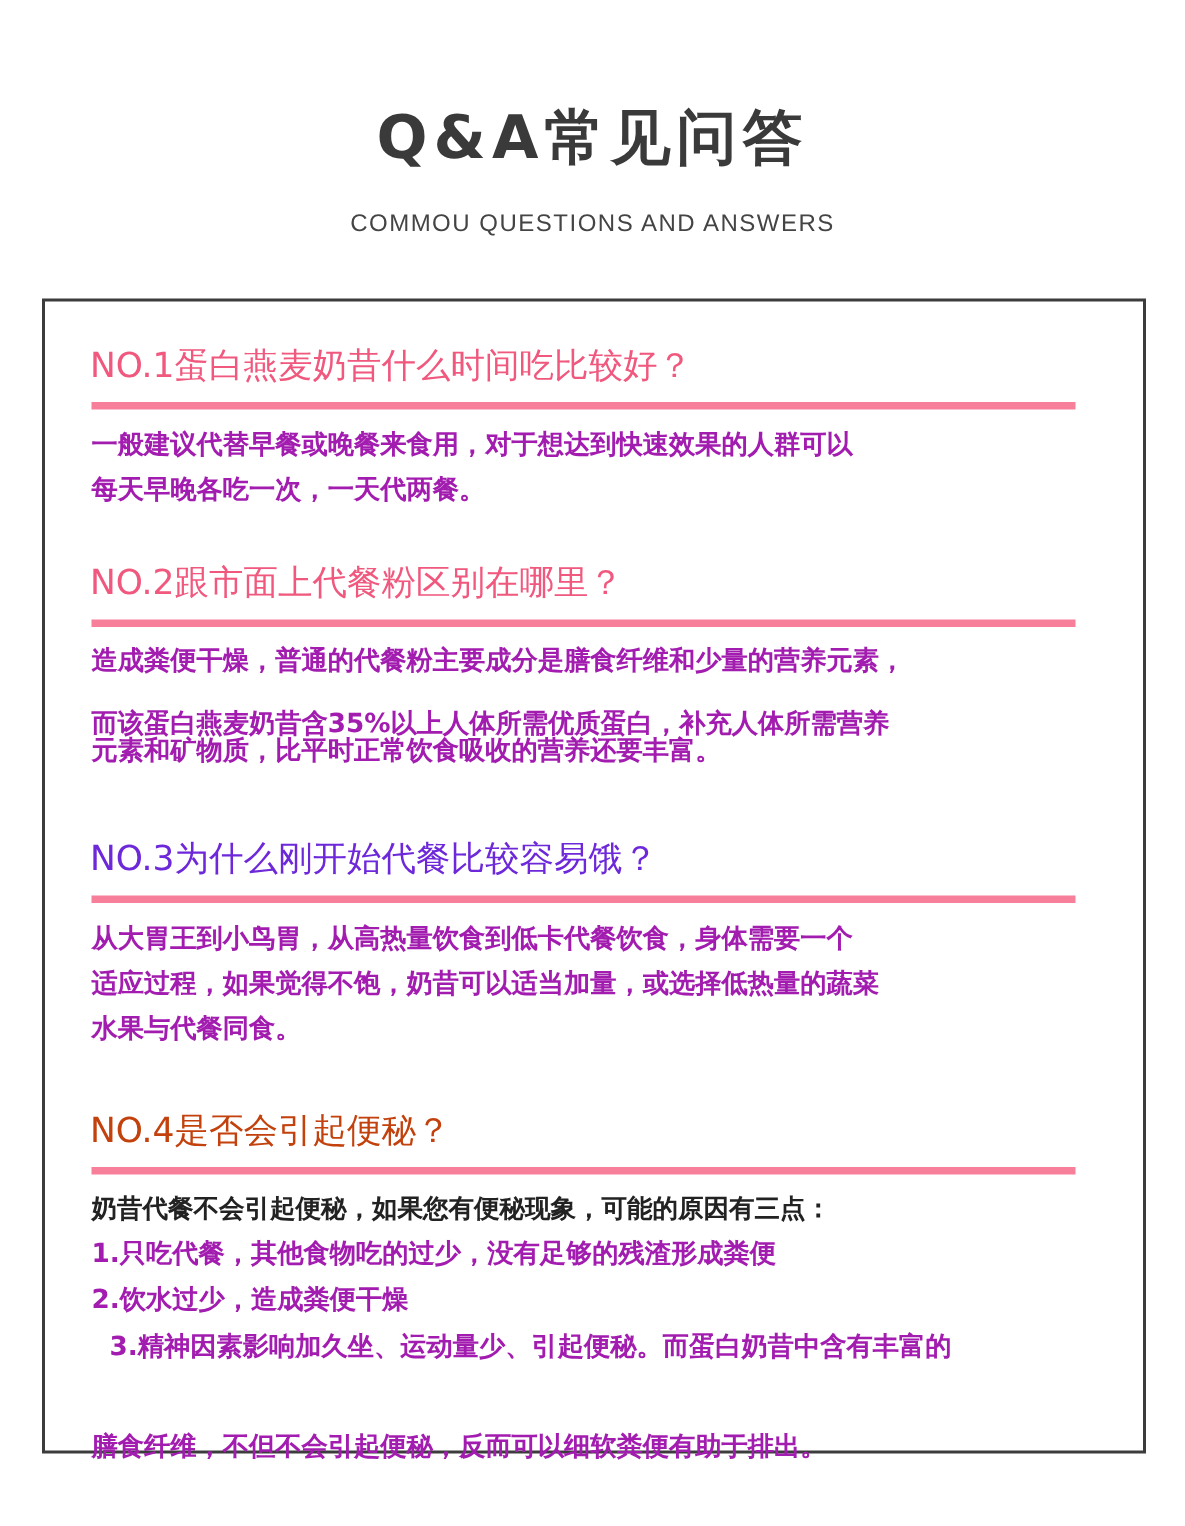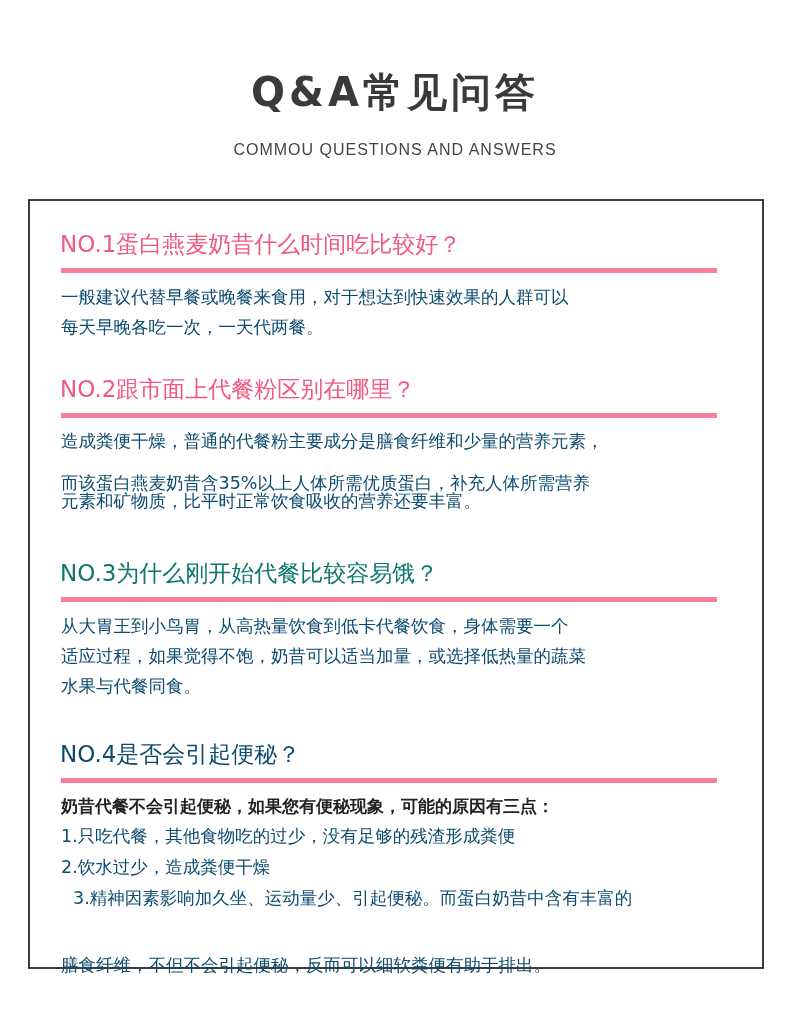--- a/index.html
+++ b/index.html
@@ -9,22 +9,22 @@
            font-size: 40px; font-weight: 900; color: #3a3a3a; letter-spacing: 4px;
            line-height: 80px; font-family: "DejaVu Sans", sans-serif; }
   .subtitle { position: absolute; left: 0; width: 790px; top: 138px; text-align: center;
               font-size: 16px; color: #444444; letter-spacing: 1px; line-height: 24px;
               font-family: "Liberation Sans", "DejaVu Sans", sans-serif; }
   .box { position: absolute; left: 28px; top: 199px; width: 732px; height: 766px;
          border: 2.5px solid #3c3c3c; box-sizing: content-box; }
   .q { position: absolute; left: 60px; font-size: 23px; color: #f0587e; line-height: 30px;
        white-space: nowrap; font-family: "DejaVu Sans", sans-serif; }
   .bar { position: absolute; left: 61px; width: 656px; height: 5px; }
-  .a { position: absolute; left: 61px; font-size: 17.5px; color: #0c4a6e; line-height: 30px;
-       white-space: nowrap; font-family: "DejaVu Sans", sans-serif; }
+  .a { position: absolute; left: 61px; font-size: 17.5px; color: #a21caf; line-height: 30px;
+       white-space: nowrap; font-family: "DejaVu Sans", sans-serif; font-weight: bold; }
   .a.bold { font-weight: bold; color: #222222; font-size: 17px; }
 </style>
 </head>
 <body>
 
 <div class="title" style="color: rgb(58, 58, 58);">Q&amp;A常见问答</div>
 <div class="subtitle">COMMOU QUESTIONS AND ANSWERS</div>
 
 <div class="box" style="border-color: rgb(60, 60, 60);"></div>
 
@@ -37,28 +37,28 @@
 
 <div>
   <div class="q" style="top: 374px; color: rgb(240, 88, 126);">NO.2跟市面上代餐粉区别在哪里？</div>
   <div class="bar" style="top: 413px; background: rgb(247, 127, 154);"></div>
   <div class="a" style="top:426px;">造成粪便干燥，普通的代餐粉主要成分是膳食纤维和少量的营养元素，</div>
   <div class="a" style="top:468px;">而该蛋白燕麦奶昔含35%以上人体所需优质蛋白，补充人体所需营养</div>
   <div class="a" style="top:486px;">元素和矿物质，比平时正常饮食吸收的营养还要丰富。</div>
 </div>
 
 <div>
-  <div class="q" style="top: 558px; color: #0f766e;">NO.3为什么刚开始代餐比较容易饿？</div>
+  <div class="q" style="top: 558px; color: #6d28d9;">NO.3为什么刚开始代餐比较容易饿？</div>
   <div class="bar" style="top: 597px; background: rgb(247, 127, 154);"></div>
   <div class="a" style="top:611px;">从大胃王到小鸟胃，从高热量饮食到低卡代餐饮食，身体需要一个</div>
   <div class="a" style="top:641px;">适应过程，如果觉得不饱，奶昔可以适当加量，或选择低热量的蔬菜</div>
   <div class="a" style="top:671px;">水果与代餐同食。</div>
 </div>
 
 <div>
-  <div class="q" style="top: 739px; color: #0c4a6e;">NO.4是否会引起便秘？</div>
+  <div class="q" style="top: 739px; color: #c2410c;">NO.4是否会引起便秘？</div>
   <div class="bar" style="top: 778px; background: rgb(247, 127, 154);"></div>
   <div class="a bold" style="top:791px;">奶昔代餐不会引起便秘，如果您有便秘现象，可能的原因有三点：</div>
   <div class="a" style="top:821px;">1.只吃代餐，其他食物吃的过少，没有足够的残渣形成粪便</div>
   <div class="a" style="top:852px;">2.饮水过少，造成粪便干燥</div>
   <div class="a" style="top:883px;margin-left:12px;">3.精神因素影响加久坐、运动量少、引起便秘。而蛋白奶昔中含有丰富的</div>
   <div class="a" style="top:914px;margin-top:36px;">膳食纤维，不但不会引起便秘，反而可以细软粪便有助于排出。</div>
 </div>
 
 </body></html>

